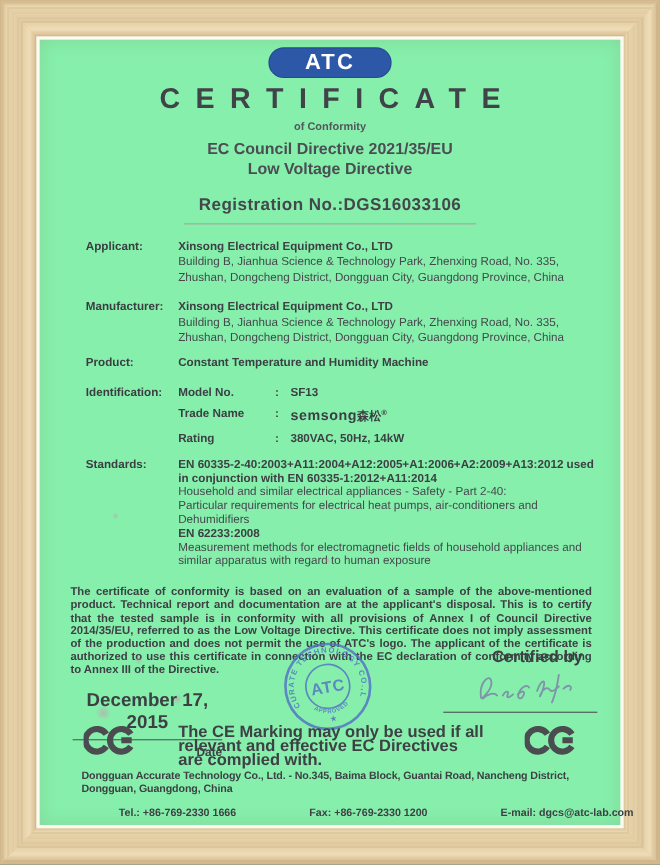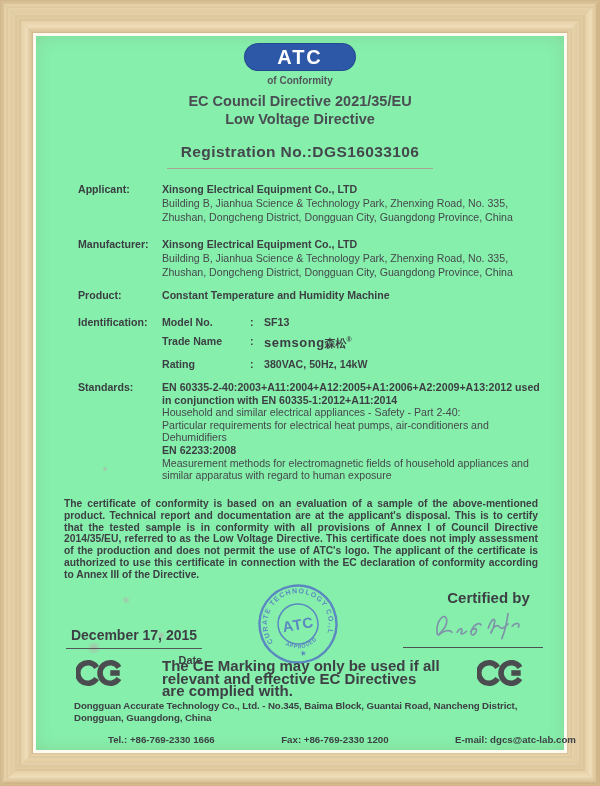--- a/index.html
+++ b/index.html
@@ -57,21 +57,21 @@
   
   .body-par{margin:16px 26px 0 28px;text-align:justify;font-weight:bold;
       font-size:10.3px;line-height:11.9px;color:#3d4044;}
   
   .fz{position:absolute;}
   .stamp{left:220px;top:546px;width:84px;height:84px;opacity:.82;transform:rotate(-10deg);}
   .certified{left:385px;top:553px;width:135px;text-align:center;font-size:15px;font-weight:bold;}
   .signature{left:393px;top:567px;width:104px;height:42px;}
   .sig-line{left:367px;top:611px;width:140px;border-top:1.2px solid #4e5054;}
   .date-block{left:30px;top:591px;width:136px;text-align:center;}
-  .date-value{font-size:14px;font-weight:bold;padding-bottom:5px;border-bottom:1.5px solid #55575b;}
+  .date-value{font-size:17px;font-weight:bold;padding-bottom:5px;border-bottom:1.5px solid #55575b;}
   .date-label{margin-top:5px;font-size:10.8px;font-weight:bold;text-align:right;}
   .ce{width:48px;height:34px;}
   .ce-left{left:40px;top:620px;}
   .ce-right{left:441px;top:620px;}
   .ce-note{left:126px;top:624px;width:278px;text-align:left;
       font-size:15px;font-weight:bold;line-height:12.6px;color:#3d4044;}
   .company-address{left:38px;top:664px;width:474px;font-size:9.7px;font-weight:bold;
       line-height:12.4px;letter-spacing:-.1px;color:#3d4044;}
   .contact{left:38px;top:698px;width:468px;display:flex;justify-content:space-between;
       font-size:9.7px;font-weight:bold;color:#3d4044;margin-left:34px;}
@@ -90,20 +90,21 @@
 
     <div class="speck" style="left:50px;top:606px;width:16px;height:12px;"></div>
     <div class="speck" style="left:120px;top:595px;width:10px;height:9px;"></div>
     <div class="speck" style="left:86px;top:560px;width:8px;height:8px;"></div>
     <div class="speck" style="left:258px;top:470px;width:7px;height:7px;"></div>
     <div class="speck" style="left:66px;top:430px;width:6px;height:6px;"></div>
 
     <div class="logo-pill">
       <span>ATC</span>
     </div>
+    <div class="cert-title">CERTIFICATE</div>
     <div class="subtitle">of Conformity</div>
     <div class="directive first">EC Council Directive 2021/35/EU</div>
     <div class="directive">Low Voltage Directive</div>
     <div class="registration">Registration No.:DGS16033106</div>
 
     <div class="rows">
 
       <div class="row mb">
         <div class="lbl">Applicant:</div>
         <div>

